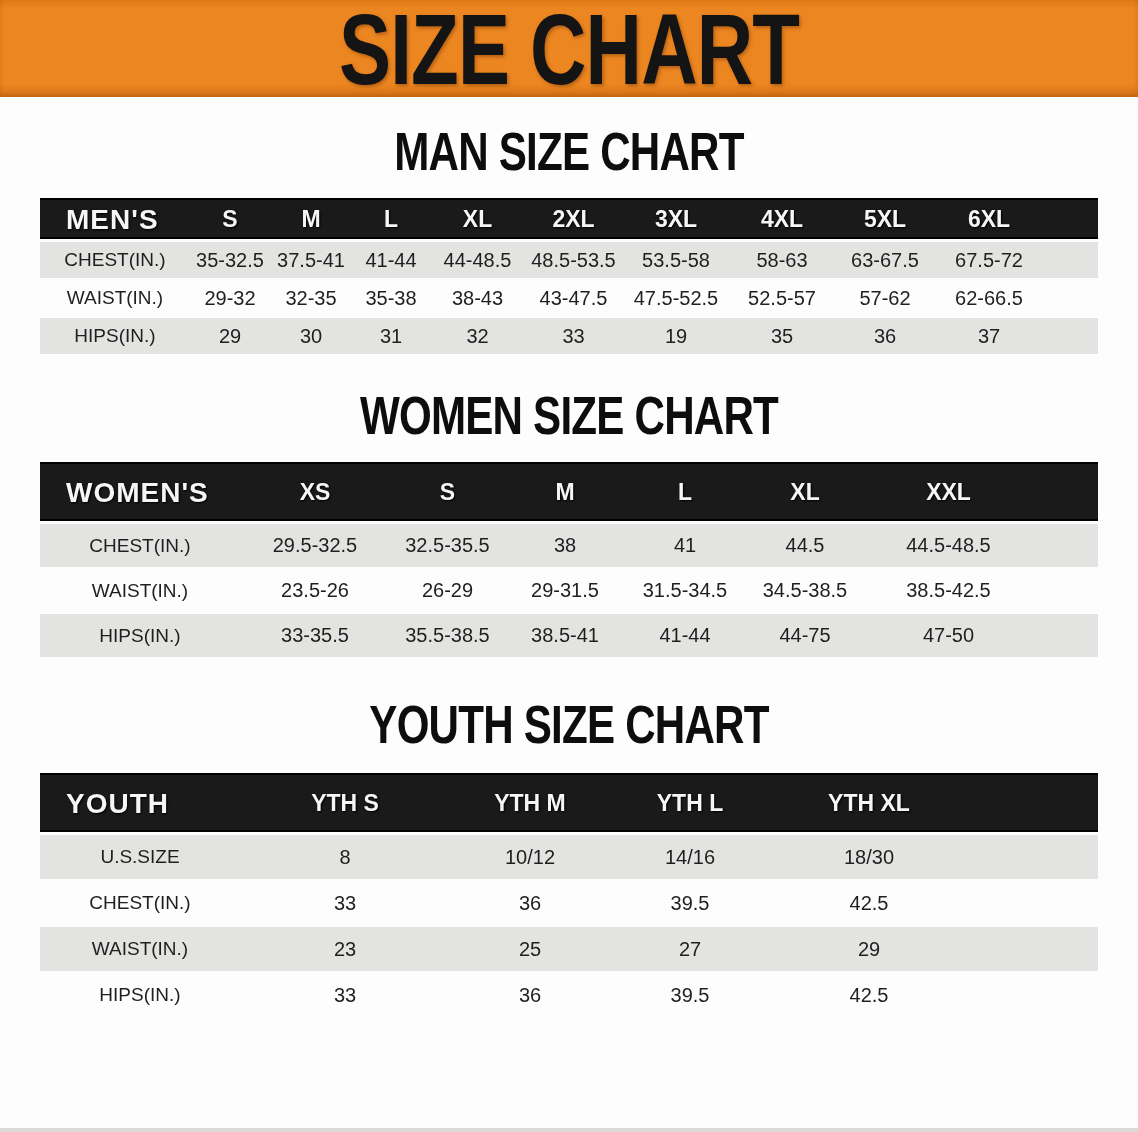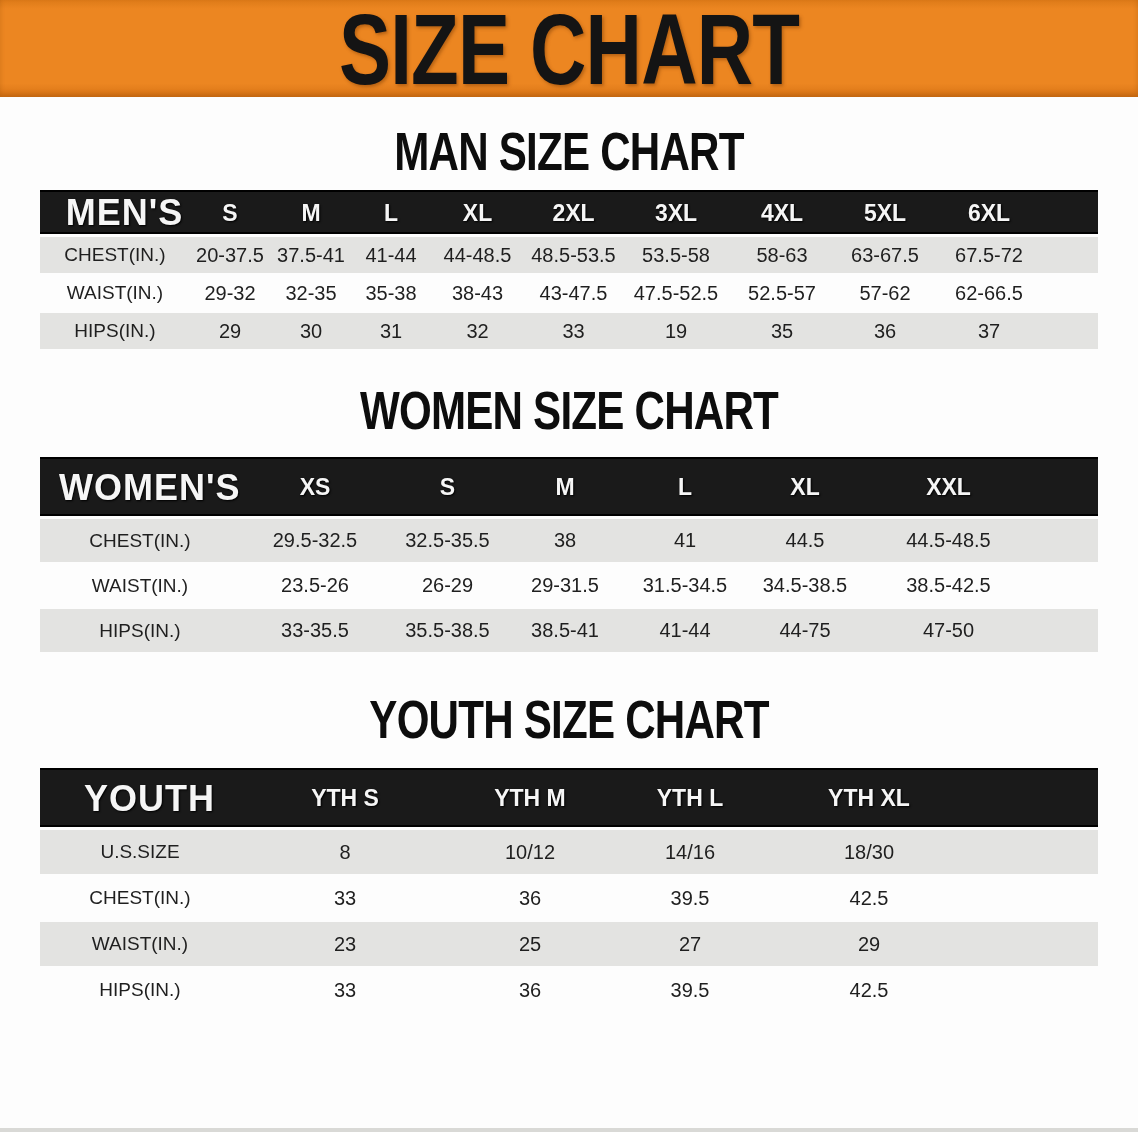--- a/index.html
+++ b/index.html
@@ -39,21 +39,21 @@
 
   
   .section-heading {
     margin: 0;
     text-align: center;
     font-size: 54px;
     font-weight: 700;
     color: #0d0d0d;
     line-height: 1.0;
   }
-  section[data-section="0"] .section-heading { margin-top: 27px; margin-bottom: 12px; }
+  section[data-section="0"] .section-heading { margin-top: 27px; margin-bottom: 20px; }
   section[data-section="1"] .section-heading { margin-top: 32px; margin-bottom: 20px; }
   section[data-section="2"] .section-heading { margin-top: 38px; margin-bottom: 22px; }
 
   
   table.size-table {
     border-collapse: separate;
     border-spacing: 0;
     table-layout: fixed;
     width: 1058px;
     margin-left: 40px;
@@ -69,23 +69,23 @@
     background: #1a1a1a;
     color: #f6f6f6;
     font-size: 23px;
     font-weight: 700;
     border-top: 2px solid #000;
     border-bottom: 3px solid #fdfdfd;
     box-shadow: inset 0 -2px 0 #000;
     text-shadow: 1px 1px 2px #000;
   }
   table.size-table thead th.header-label {
-    text-align: center;
-    padding-left: 19px;
-    font-size: 36px;
+    text-align: left;
+    padding-left: 26px;
+    font-size: 28px;
     letter-spacing: 1px;
   }
   section[data-section="0"] thead tr { height: 44px; }
   section[data-section="1"] thead tr { height: 62px; margin-top: 31px; }
   section[data-section="2"] thead tr { height: 62px; }
 
   
   table.size-table tbody td {
     font-size: 20px;
     color: #1f1f1f;
@@ -158,21 +158,21 @@
               <th>2XL</th>
               <th>3XL</th>
               <th>4XL</th>
               <th>5XL</th>
               <th>6XL</th>
             </tr>
           </thead>
           <tbody>
             <tr>
               <td class="row-label">CHEST(IN.)</td>
-              <td>20-37.5</td>
+              <td>35-32.5</td>
               <td>37.5-41</td>
               <td>41-44</td>
               <td>44-48.5</td>
               <td>48.5-53.5</td>
               <td>53.5-58</td>
               <td>58-63</td>
               <td>63-67.5</td>
               <td>67.5-72</td>
             </tr>
             <tr>

